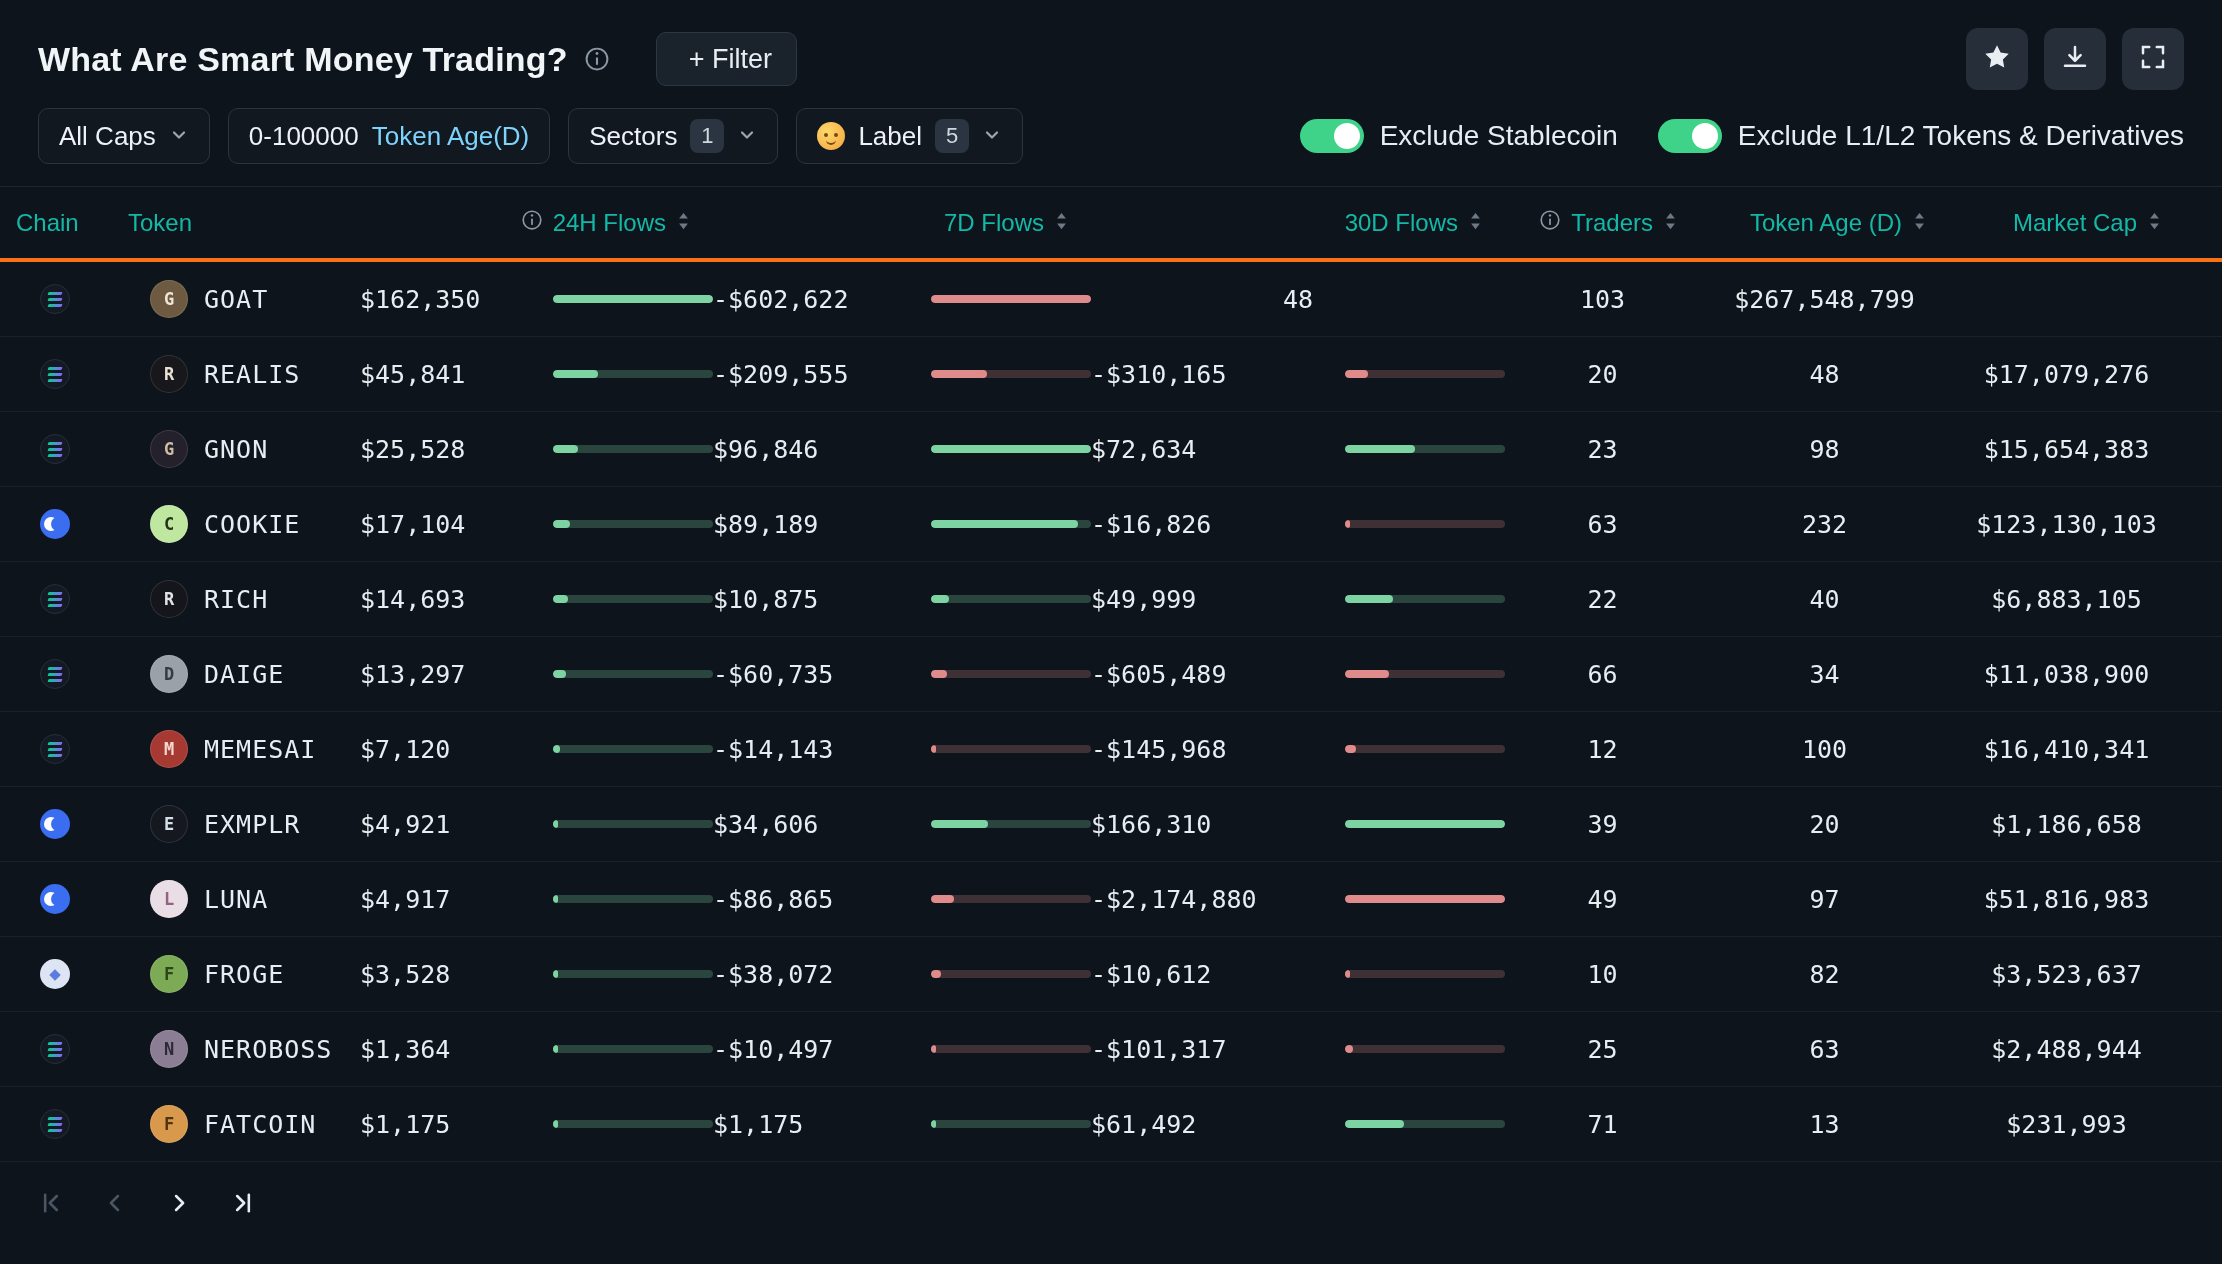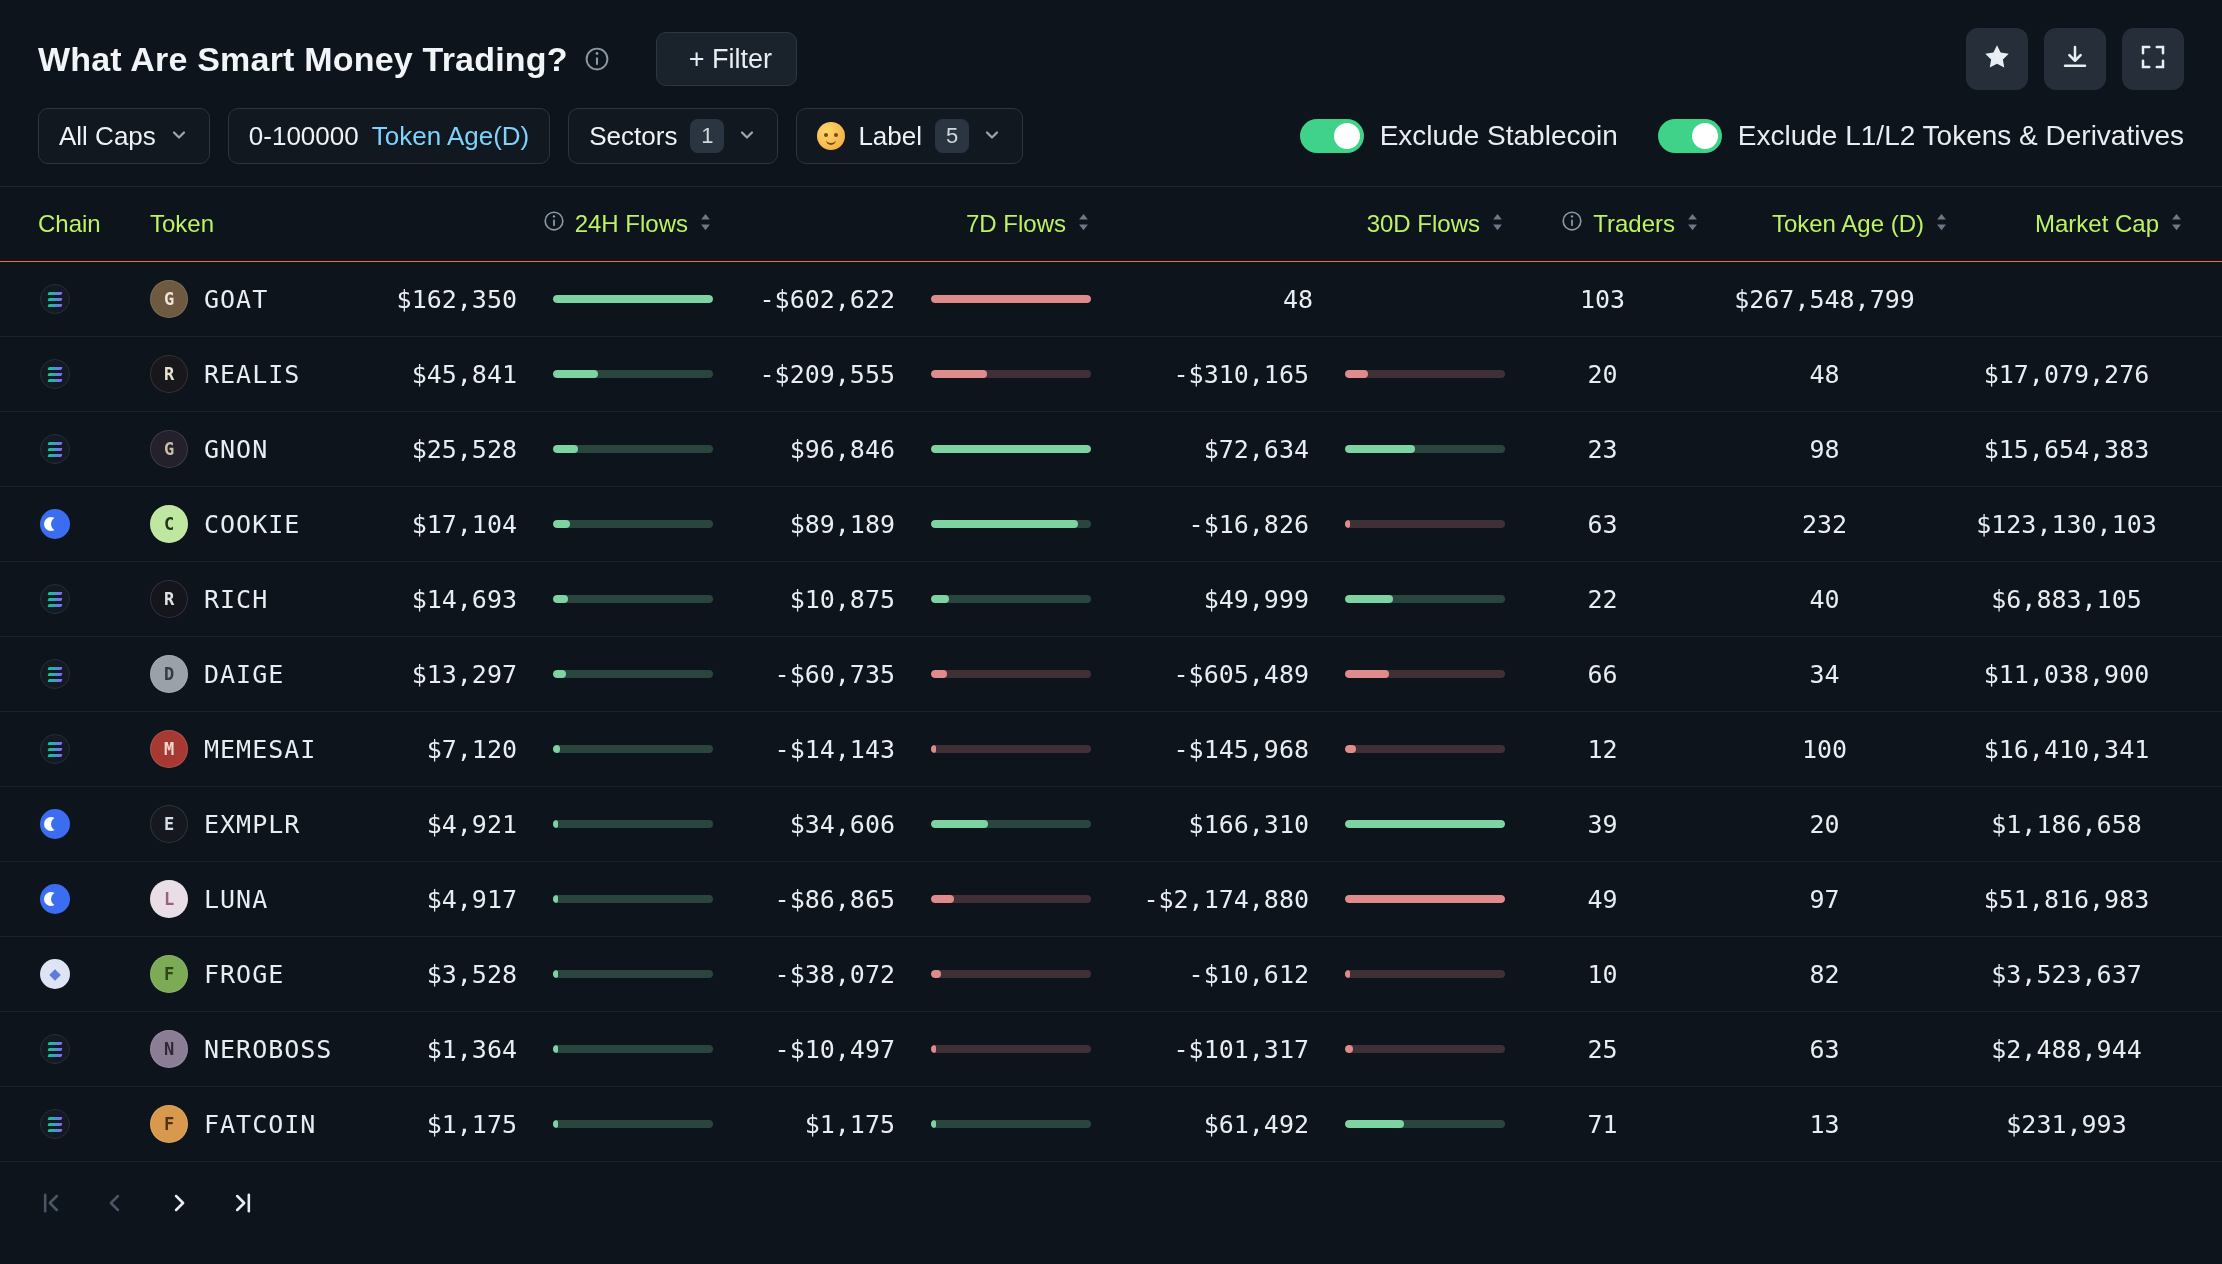--- a/index.html
+++ b/index.html
@@ -57,22 +57,22 @@
   .toggles { margin-left:auto; display:flex; align-items:center; gap:40px; }
   .toggle-group { display:flex; align-items:center; gap:16px; font-size:28px; color:#e8edf2; }
   .switch { width:64px; height:34px; border-radius:17px; background:var(--toggle-on);
     position:relative; flex:none; cursor:pointer; }
   .switch::after { content:''; position:absolute; right:4px; top:4px; width:26px; height:26px;
     border-radius:50%; background:#ffffff; }
 
   
   .thead {
     display:grid; grid-template-columns: var(--cols); align-items:center;
-    height:75px; padding:0 38px; border-bottom:1px solid #f97316;
-    color:#bef264; font-size:24px;
+    height:75px; padding:0 16px; border-bottom:4px solid #f97316;
+    color:#14b8a6; font-size:24px;
   }
   .th { display:flex; align-items:center; gap:10px; }
   .th.right { justify-content:flex-end; }
   .th.sortable { cursor:pointer; }
 
   .tbody .tr {
     display:grid; grid-template-columns: var(--cols); align-items:center;
     height:75px; padding:0 38px; border-bottom:1px solid #19212b;
     font-family:"DejaVu Sans Mono", monospace; font-size:25px; color:#e8edf1;
     cursor:pointer;
@@ -91,21 +91,21 @@
   .chain.eth { background:#dde4f3; color:#5c7cdf; font-size:15px;
     font-family:"DejaVu Sans", sans-serif; }
 
   .td-token { display:flex; align-items:center; gap:16px; }
   .avatar { width:38px; height:38px; border-radius:50%; flex:none;
     display:flex; align-items:center; justify-content:center;
     font-size:17px; font-weight:bold;
     box-shadow: inset 0 0 0 1px rgba(255,255,255,0.12); }
   .ticker { letter-spacing:1px; }
 
-  .td-flow { display:flex; align-items:center; justify-content:flex-end; gap:36px; }
+  .td-flow { display:flex; align-items:center; justify-content:space-between; gap:16px; }
   .bar { width:160px; height:8px; border-radius:4px; overflow:hidden; flex:none; }
   .bar.pos { background:rgba(126,211,162,0.26); }
   .bar.neg { background:rgba(224,139,139,0.24); }
   .bar i { display:block; height:100%; border-radius:4px; }
   .bar.pos i { background:var(--pos); }
   .bar.neg i { background:var(--neg); }
 
   .td-num { text-align:center; }
 
   

